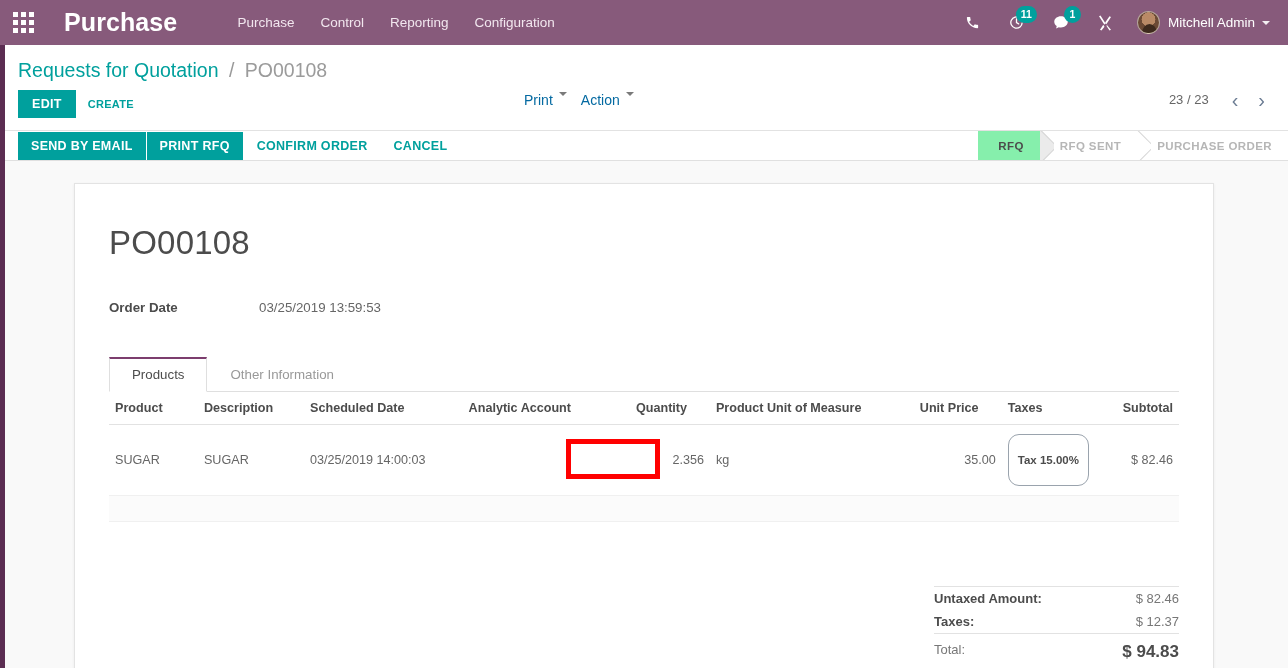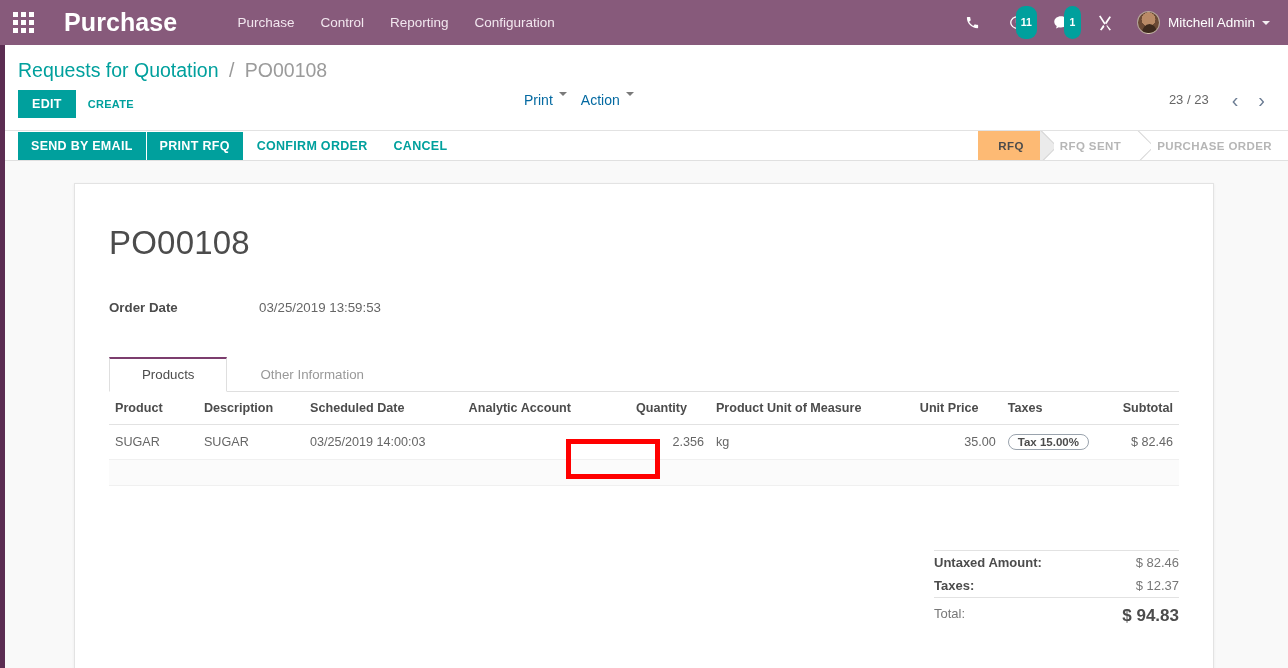--- a/index.html
+++ b/index.html
@@ -47,21 +47,21 @@
   }
   .nav-icon {
     position: relative; width: 44px; height: 45px;
     display: flex; align-items: center; justify-content: center;
     cursor: pointer; color: #fff;
   }
   .nav-icon svg { display: block; }
   .badge {
     position: absolute; top: 6px; right: 2px;
     background: #00A09D; color: #fff; font-size: 10.5px; font-weight: bold;
-    border-radius: 9px; padding: 10px 5px; line-height: 13px; min-width: 17px;
+    border-radius: 9px; padding: 2px 5px; line-height: 13px; min-width: 17px;
     text-align: center;
   }
   .user-menu { display: flex; align-items: center; cursor: pointer; padding: 0 6px 0 10px; }
   .avatar {
     width: 23px; height: 23px; border-radius: 50%; overflow: hidden;
     background: radial-gradient(circle at 50% 35%, #b98a66 0 40%, #6b4a35 41% 100%);
     border: 1px solid rgba(255,255,255,.5);
     position: relative;
   }
   .avatar::after {
@@ -143,21 +143,21 @@
     height: 28px; align-self: center;
   }
   .statusbar { margin-left: auto; display: flex; align-items: stretch; height: 29px; }
   .stage {
     position: relative; display: flex; align-items: center;
     padding: 0 16px 0 20px;
     font-size: 11.5px; font-weight: bold; letter-spacing: .4px;
     color: #b6b6b6; background: transparent; cursor: pointer;
     text-transform: uppercase;
   }
-  .stage.active { color: #4c4c4c; background: #fdba74; }
+  .stage.active { color: #4c4c4c; background: #86efac; }
   .stage .arrow-r {
     position: absolute; right: -14px; top: 0; width: 14px; height: 29px;
     overflow: hidden; z-index: 2;
   }
   .stage .arrow-r::before {
     content: ""; position: absolute; left: -15px; top: 1.5px;
     width: 26px; height: 26px; transform: rotate(45deg);
     border-right: 1px solid #d5d5d5; border-top: 1px solid #d5d5d5;
     background: transparent;
   }
@@ -181,21 +181,21 @@
   .col { width: 540px; }
   .field-row { display: flex; align-items: baseline; margin-bottom: 11px; font-size: 13.3px; }
   .f-label { width: 150px; flex: 0 0 150px; font-weight: bold; color: #4c4c4c; }
   .f-label.muted { color: #b3b3b3; }
   .f-value { color: #666; }
   .f-value.link { color: #00A09D; cursor: pointer; }
 
   
   .tabs { display: flex; border-bottom: 1px solid #dfdfdf; margin-top: 26px; }
   .tab {
-    font-size: 13.3px; padding: 9px 32px; cursor: pointer; color: #999;
+    font-size: 13.3px; padding: 9px 22px; cursor: pointer; color: #999;
     border: 1px solid transparent; border-bottom: none; position: relative; top: 1px;
     background: transparent;
   }
   .tab.active {
     color: #4c4c4c; background: #fff;
     border: 1px solid #dfdfdf; border-bottom: 1px solid #fff;
     border-top: 2px solid #7c3d6e;
     padding-top: 8px;
   }
 
@@ -207,21 +207,21 @@
     white-space: nowrap;
   }
   table.lines td {
     font-size: 12.6px; color: #666; padding: 9px 6px;
     border-bottom: 1px solid #f0f0f0; white-space: nowrap;
   }
   th.num, td.num { text-align: right; }
   .band { height: 26px; background: #fbfbfb; }
   .tax-pill {
     display: inline-block; border: 1px solid #9aa3ad; border-radius: 11px;
-    padding: 1px 9px; font-size: 11.5px; color: #4c4c4c; font-weight: bold;
+    padding: 19px 9px; font-size: 11.5px; color: #4c4c4c; font-weight: bold;
     background: #fff; white-space: nowrap;
   }
 
   
   .totals { margin-left: auto; width: 245px; margin-top: 64px; }
   .tot-line { display: flex; justify-content: space-between; font-size: 13px; padding: 4px 0; }
   .tot-line .lbl { font-weight: bold; color: #4c4c4c; }
   .tot-line .val { color: #777; }
   .tot-sep { border-top: 1px solid #e2e2e2; }
   .tot-total { display: flex; justify-content: space-between; padding: 8px 0 2px 0; border-top: 1px solid #e2e2e2; }

